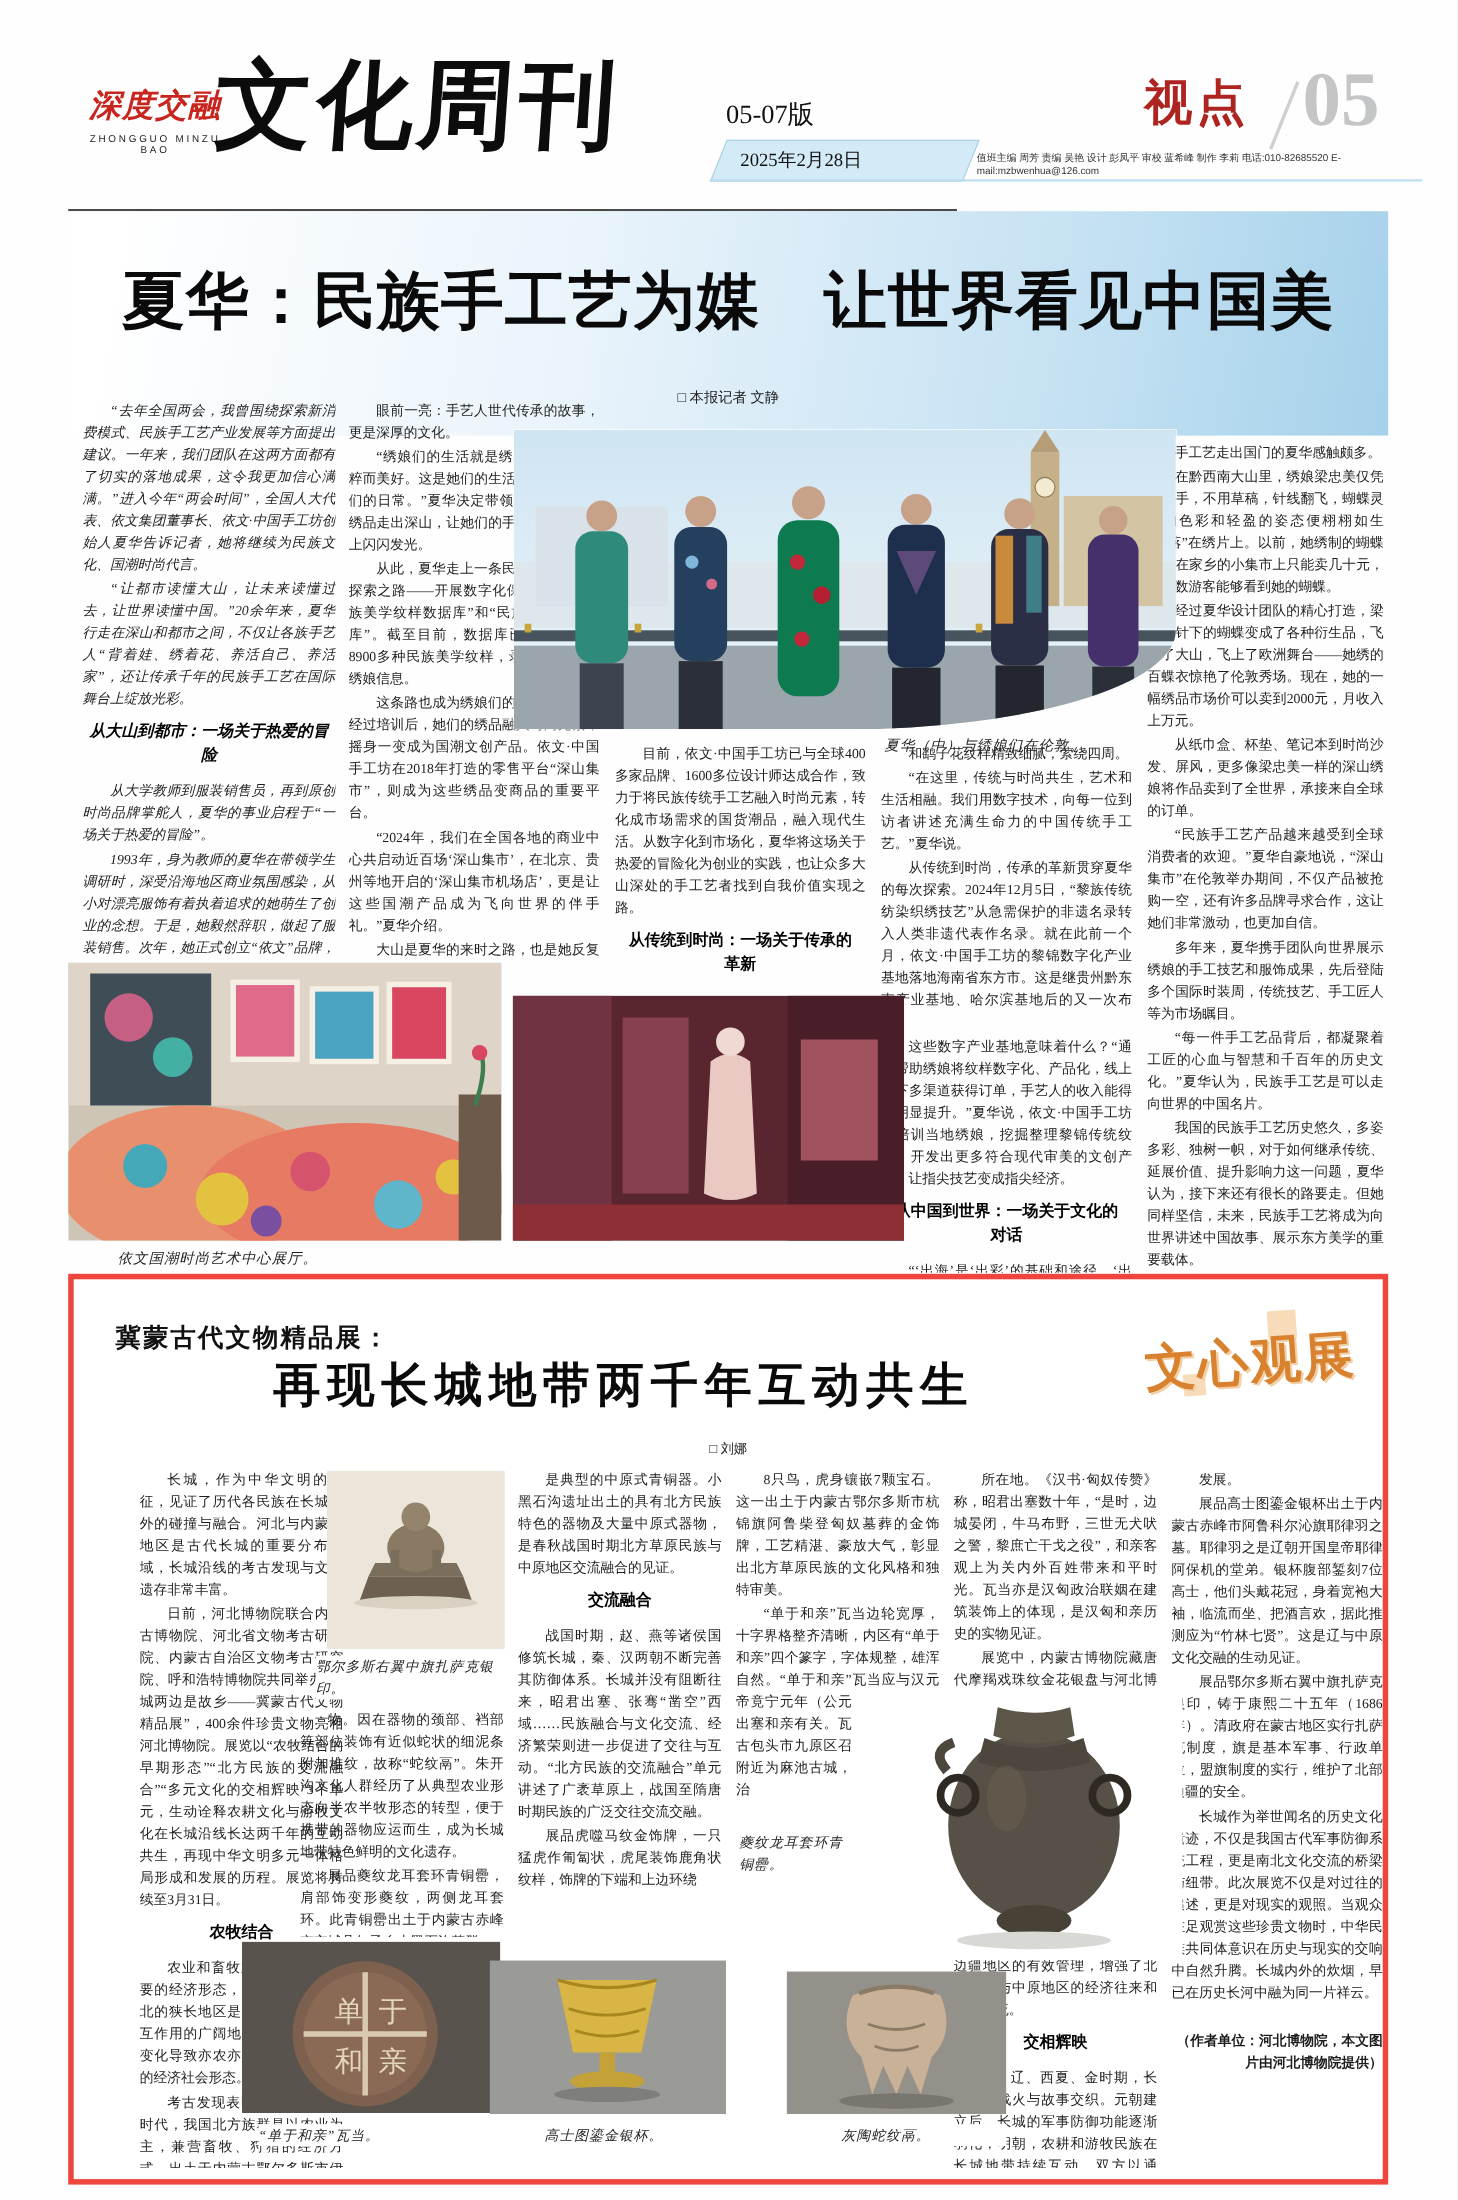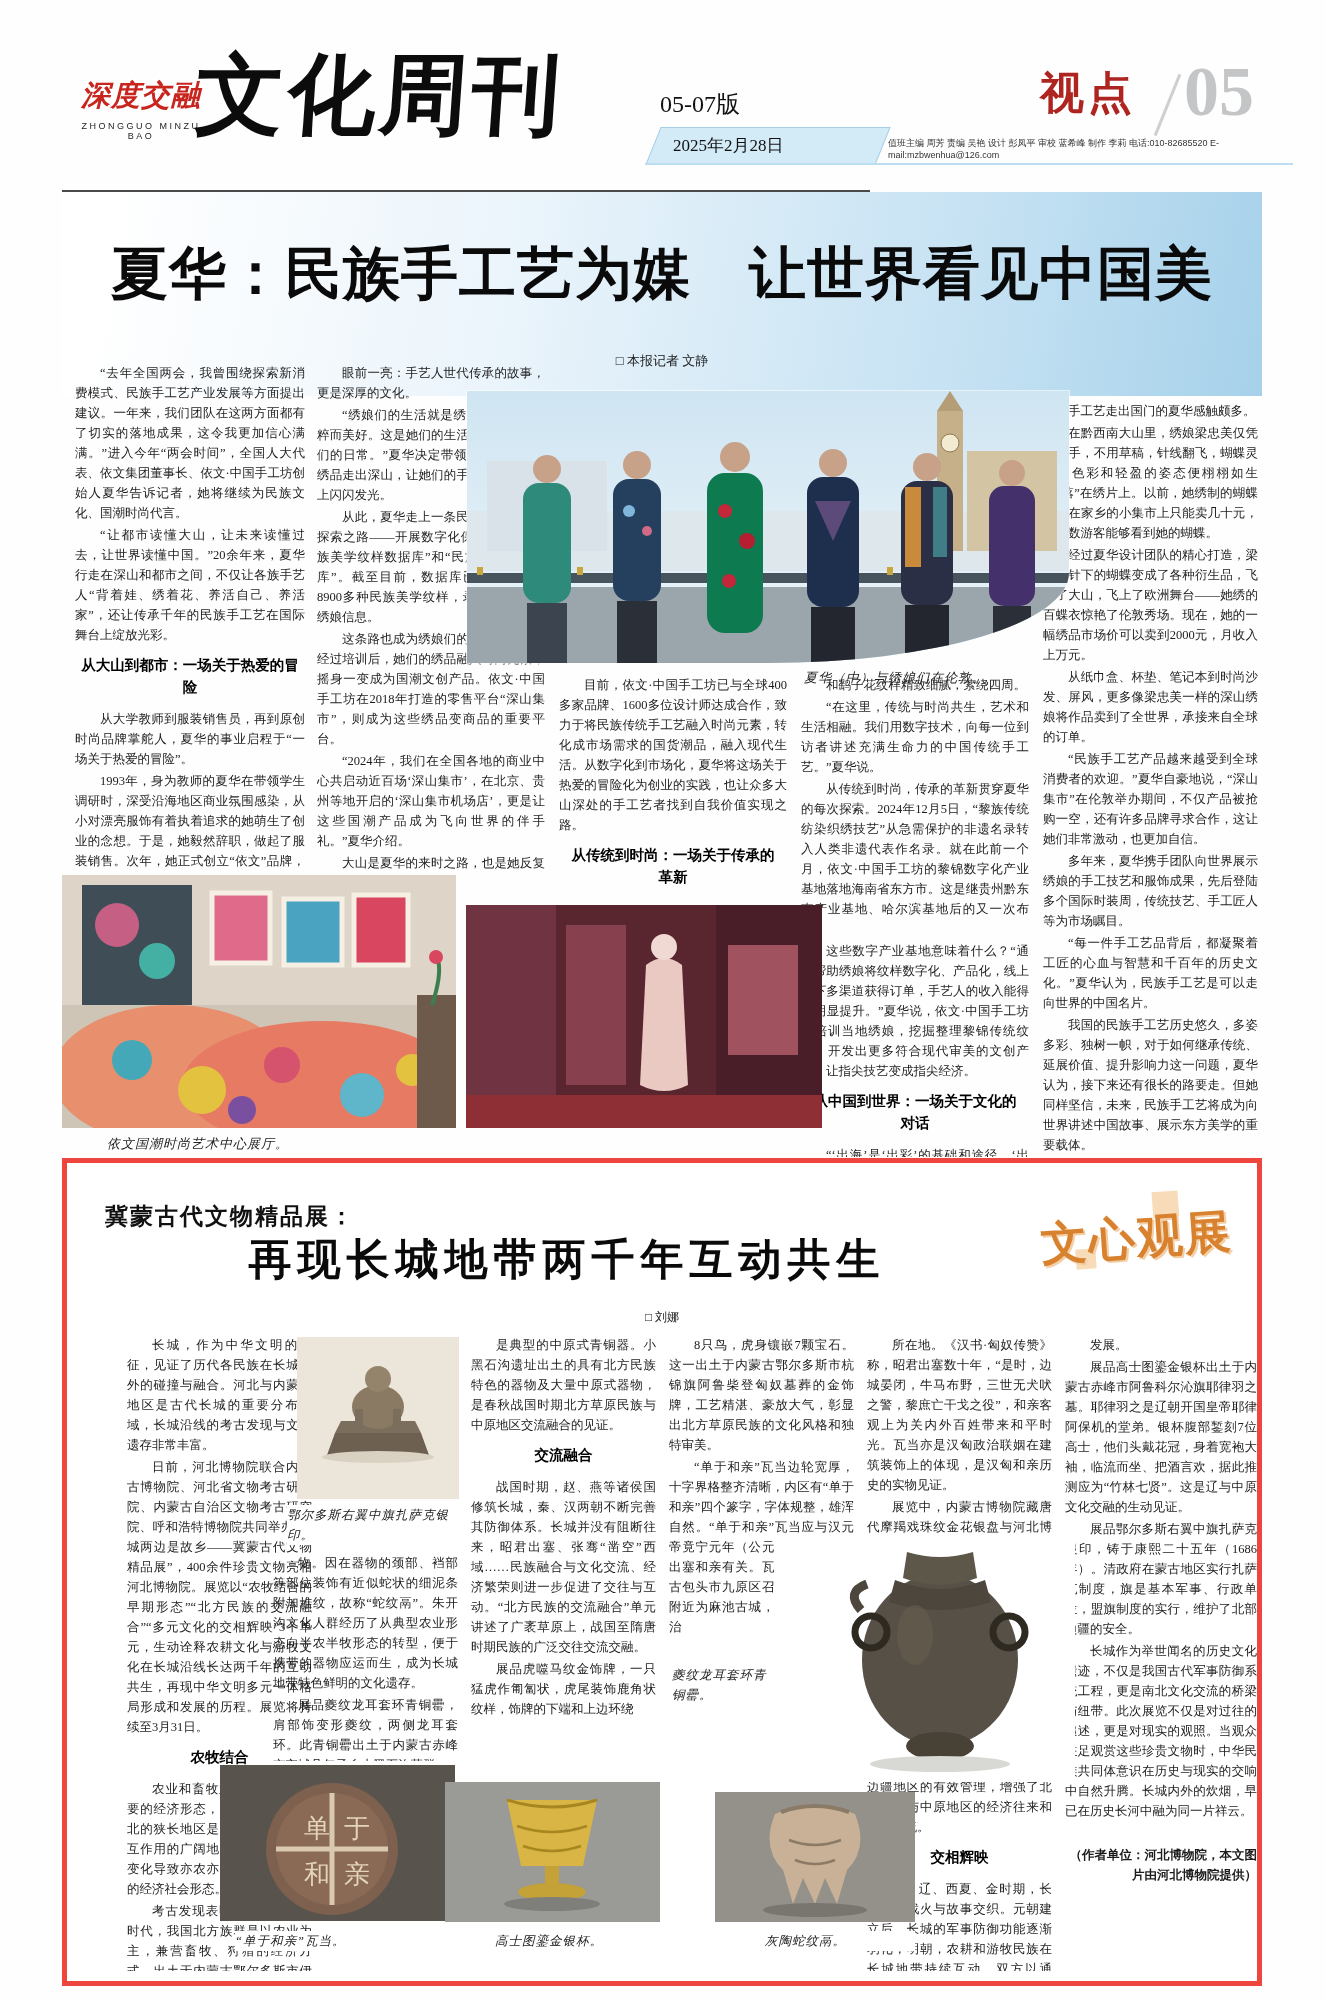--- a/index.html
+++ b/index.html
@@ -26,21 +26,21 @@
   .headline-rule{left:62px;top:190px;width:808px;height:2px;background:#4a4a4a;}
   .headline-zone{left:62px;top:192px;width:1200px;height:204px;
      background:linear-gradient(100deg,#ffffff 4%,#eaf4fb 38%,#c2e0f2 78%,#a6d1ea 100%);}
   .lead-headline{position:absolute;left:0;top:44px;width:100%;text-align:center;
      font-size:57px;font-weight:900;color:#0a0a0a;letter-spacing:1px;}
   .lead-byline{position:absolute;left:0;top:160px;width:100%;text-align:center;font-size:13px;color:#222;}
 
   
   .lead-body{left:62px;top:363px;width:1200px;height:795px;}
   .tcol{position:absolute;font-size:12.5px;line-height:20px;overflow:hidden;}
-  .t-col1{left:13px;top:0;width:230px;height:508px;}
+  .t-col1{left:13px;top:0;width:230px;height:508px;font-style:italic;}
   .t-col2{left:255px;top:0;width:228px;height:508px;}
   .t-col3{left:497px;top:312px;width:228px;height:226px;}
   .t-col4{left:739px;top:312px;width:228px;height:482px;}
   .t-col5{left:981px;top:38px;width:215px;height:756px;}
   .para{text-indent:2em;text-align:justify;margin:0 0 2px 0;}
   .col-subhead{font-family:"Liberation Sans","DejaVu Sans",sans-serif;font-weight:bold;
      font-size:14.5px;line-height:1.5;text-align:center;margin:10px 6px;text-indent:0;color:#000;}
   .credit-line{font-weight:bold;text-align:right;font-family:"Liberation Sans",sans-serif;margin-top:24px;}
   .photo-caption{position:absolute;font-size:13px;color:#222;letter-spacing:1px;font-style:italic;}
 

